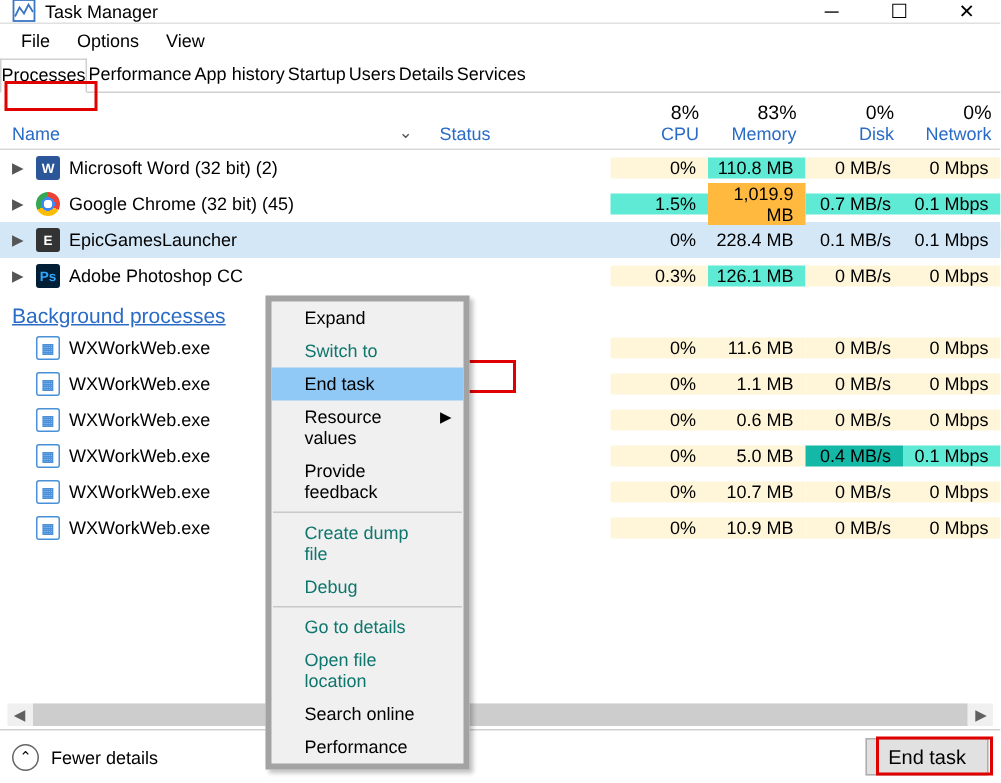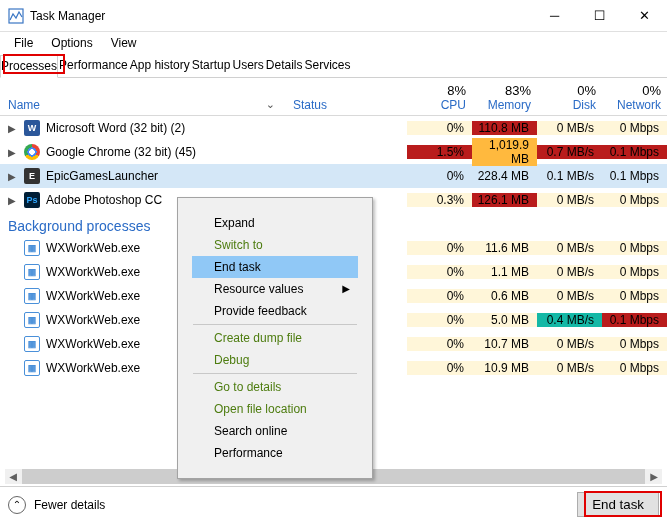--- a/index.html
+++ b/index.html
@@ -1,18 +1,18 @@
 <!DOCTYPE html>
 <html><head>
 <meta charset="utf-8">
 <style>
 * { box-sizing: border-box; margin: 0; padding: 0; font-family: "Segoe UI", Arial, sans-serif; }
 body { width: 667px; height: 522px; background: #fff; overflow: hidden; position: relative; }
 
-.titlebar { height: 32px; display: flex; align-items: center; padding-left: 8px; border-bottom: 1px solid #e0e0e0; }
+.titlebar { height: 16px; display: flex; align-items: flex-end; padding-left: 8px; border-bottom: 1px solid #e0e0e0; }
 .titlebar .icon { width: 16px; height: 16px; margin-right: 6px; }
 .titlebar .title { font-size: 12px; flex: 1; }
 .winbtns { display: flex; height: 100%; }
 .winbtn { width: 45px; display: flex; align-items: center; justify-content: center; font-size: 13px; cursor: default; }
 
 .menubar { height: 22px; display: flex; align-items: center; padding-left: 6px; font-size: 12px; gap: 2px; }
 .menu-item { padding: 2px 8px; cursor: default; }
 
 .tabbar { display: flex; border-bottom: 1px solid #d0d0d0; height: 24px; font-size: 12px; }
 .tab { padding: 3px 0; border: 1px solid transparent; cursor: default; }
@@ -35,31 +35,31 @@
 .vcell { width: 65px; text-align: right; padding-right: 8px; }
 .expand { width: 10px; display: inline-block; color: #555; font-size: 10px; }
 .appicon { width: 16px; height: 16px; display: inline-flex; align-items: center; justify-content: center; border-radius: 2px; font-size: 9px; color: #fff; font-weight: bold; }
 .ic-word { background: #2b579a; }
 .ic-chrome { background: radial-gradient(circle,#fff 25%,#4285f4 26% 40%,transparent 41%), conic-gradient(#ea4335 0 120deg,#fbbc05 120deg 240deg,#34a853 240deg 360deg); border-radius:50%; }
 .ic-epic { background: #333; }
 .ic-ps { background: #001e36; color:#31a8ff; }
 .ic-wx { background: #fff; border:1px solid #4a90d9; color:#4a90d9;}
 
 .heat0 { background: #fff6d9; }
-.heat1 { background: #b91c1c; }
+.heat1 { background: #5eead4; }
 .heat2 { background: #14b8a6; }
 .heat3 { background: #ffb93e; }
 .row.selected { background: #d4e7f7; }
 .row.selected .vcell { background: #d4e7f7 !important; }
 
-.section-head { color: #2a6bc6; font-size: 14px; padding: 6px 8px 2px; }
-
-.ctxmenu { position: absolute; left: 177px; top: 197px; width: 196px; background: #f0f0f0; border: 1px solid #a3a3a3; box-shadow: 2px 2px 3px rgba(0,0,0,0.25); font-size: 12px; padding: 14px; z-index: 50; }
+.section-head { color: #2a6bc6; font-size: 14px; padding: 6px 8px 2px; text-decoration: underline; }
+
+.ctxmenu { position: absolute; left: 177px; top: 197px; width: 136px; background: #f0f0f0; border: 4px solid #a3a3a3; box-shadow: 2px 2px 3px rgba(0,0,0,0.25); font-size: 12px; padding: 0; z-index: 50; }
 .ctx-item { padding: 4px 20px 4px 22px; cursor: default; position: relative; }
-.ctx-item.disabled { color: #4d7c0f; }
+.ctx-item.disabled { color: #0f766e; }
 .ctx-item.highlight { background: #90c8f6; }
 .ctx-sep { height: 1px; background: #c8c8c8; margin: 2px 1px; }
 .ctx-arrow { position: absolute; right: 8px; top: 5px; font-size: 10px; }
 .ctx-redbox { position: absolute; border: 2px solid #e00000; pointer-events: none; }
 
 .hscroll { position: absolute; left: 5px; bottom: 38px; right: 5px; height: 15px; background: #f0f0f0; display: flex; align-items: center; }
 .hscroll .arrow { width: 16px; text-align: center; color: #606060; font-size: 10px; }
 .hscroll .thumb { flex: 1; height: 100%; background: #cdcdcd; margin: 0 1px; }
 
 .footer { position: absolute; left: 0; bottom: 0; right: 0; height: 36px; border-top: 1px solid #d0d0d0; display: flex; align-items: center; padding: 0 8px; font-size: 12px; }

